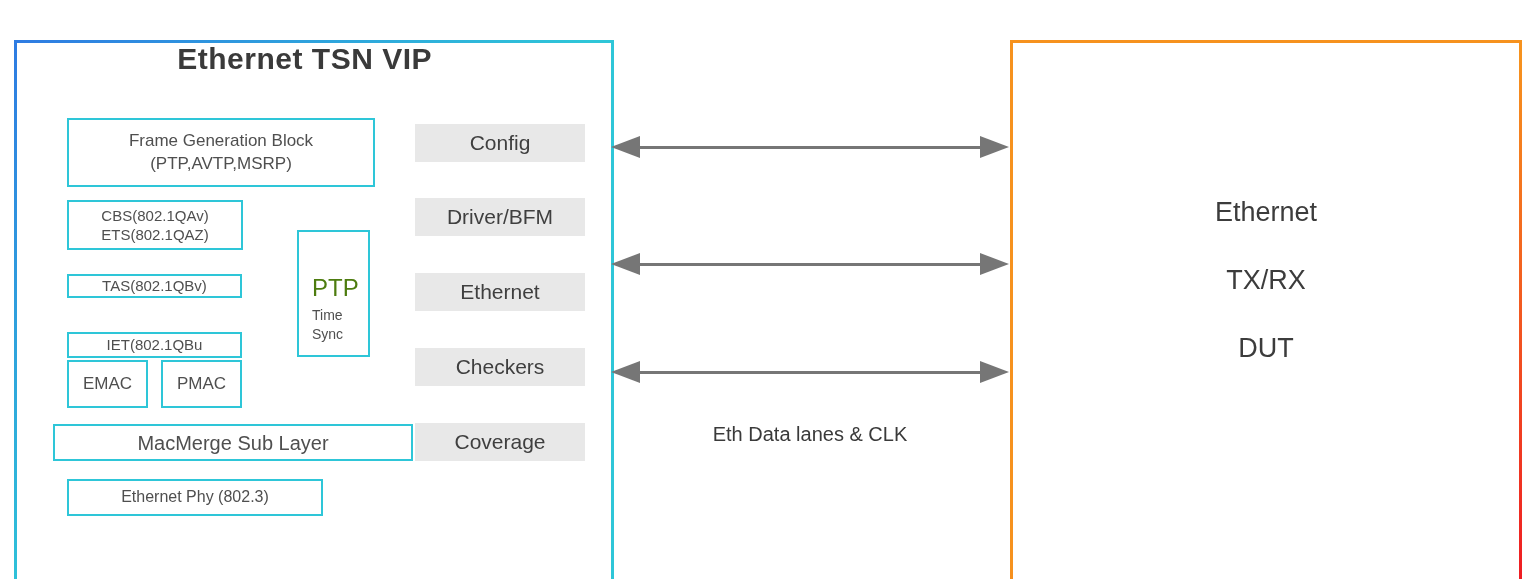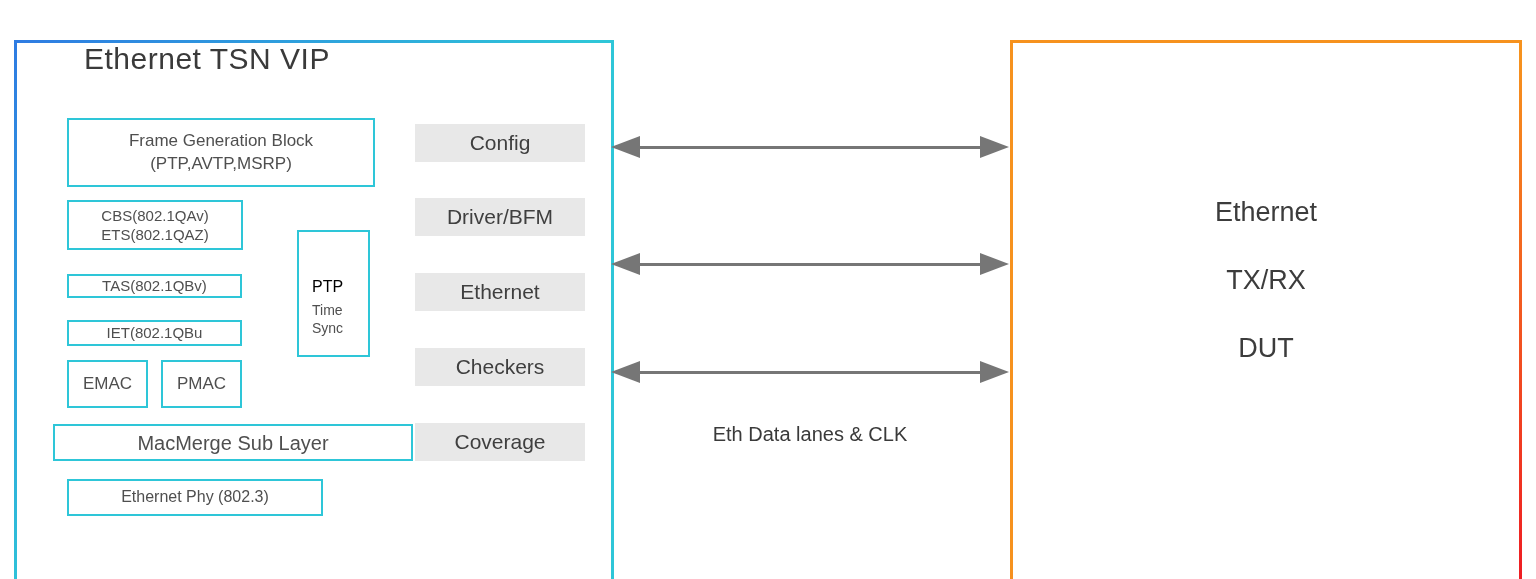--- a/index.html
+++ b/index.html
@@ -15,38 +15,38 @@
     background-image:linear-gradient(#fff,#fff),linear-gradient(135deg,var(--blue) 0%,var(--cyan) 50%);
   }
   .dut-box{
     left:1010px;top:14px;width:512px;height:542px;
     background-image:linear-gradient(#fff,#fff),linear-gradient(135deg,var(--orange) 50%,var(--red) 100%);
     display:flex;flex-direction:column;align-items:center;padding-top:153px;box-sizing:border-box;gap:36px;
   }
   .dut-line{font-size:27px;color:#3c3c3c;line-height:32px;}
 
   .vip-title{
-    position:absolute;left:84px;top:42px;width:320px;text-align:left;
-    font-size:30px;color:#3a3a3a;letter-spacing:0.5px;
+    position:absolute;left:112px;top:42px;width:320px;text-align:right;
+    font-size:30px;color:#3a3a3a;letter-spacing:0.5px;font-weight:bold;
   }
 
   
   .comp{
     position:absolute;border:2px solid var(--cyan);background:#fff;box-sizing:border-box;
     display:flex;flex-direction:column;justify-content:center;align-items:center;
     text-align:center;color:#4f4f4f;line-height:1.3;
   }
   .comp-framegen{left:67px;top:118px;width:308px;height:69px;font-size:17px;}
   .comp-cbsets {left:67px;top:200px;width:176px;height:50px;font-size:15px;}
   .comp-tas    {left:67px;top:274px;width:175px;height:24px;font-size:15px;}
-  .comp-iet    {left:67px;top:320px;width:175px;height:26px;font-size:15px;}
+  .comp-iet    {left:67px;top:332px;width:175px;height:26px;font-size:15px;}
   .comp-emac   {left:67px;top:360px;width:81px;height:48px;font-size:17px;}
   .comp-pmac   {left:161px;top:360px;width:81px;height:48px;font-size:17px;}
   .comp-ptp    {left:297px;top:230px;width:73px;height:127px;font-size:14px;align-items:flex-start;padding-left:13px;text-align:left;}
-  .comp-ptp .big{font-size:16px;margin-bottom:3px;color:#000000;margin-top:28px;}
+  .comp-ptp .big{font-size:24px;margin-bottom:3px;color:#4d7c0f;margin-top:28px;}
   .comp-macmerge{left:53px;top:424px;width:360px;height:37px;font-size:20px;}
   .comp-ethphy {left:67px;top:479px;width:256px;height:37px;font-size:16px;}
 
   
   .iface{
     position:absolute;left:415px;width:170px;height:38px;background:var(--panel);
     color:#3f3f3f;font-size:21px;text-align:center;line-height:38px;
   }
   .iface-config  {top:124px;}
   .iface-driver  {top:198px;}

